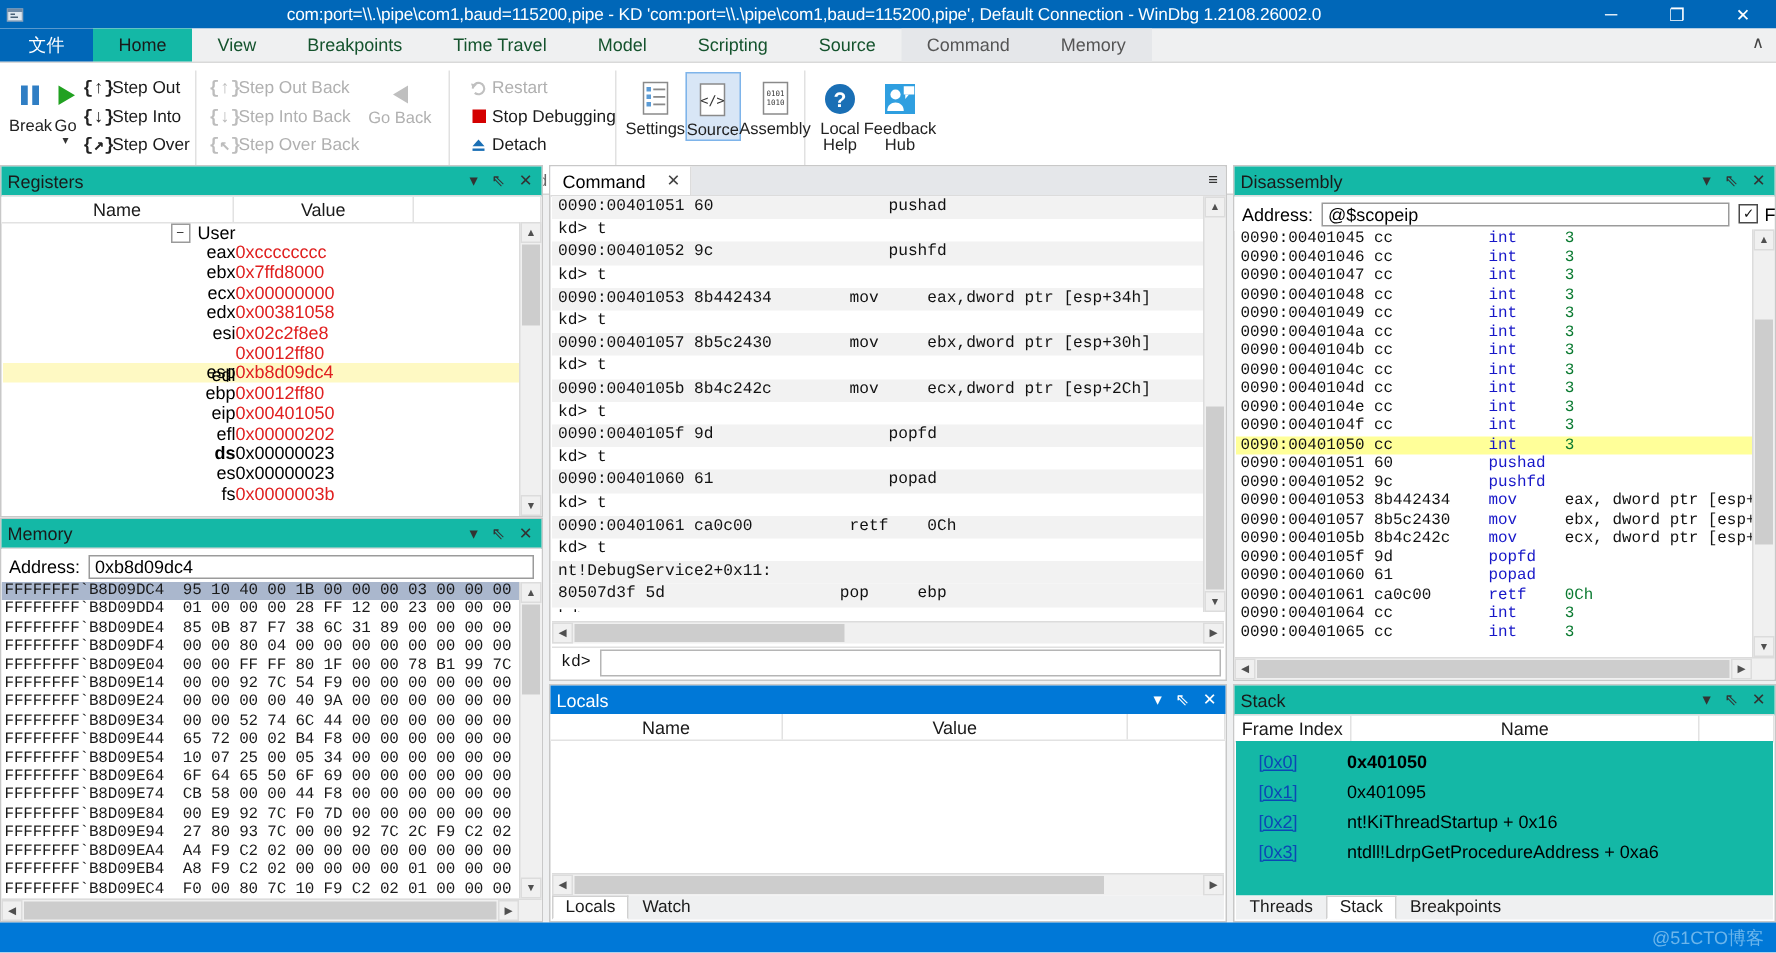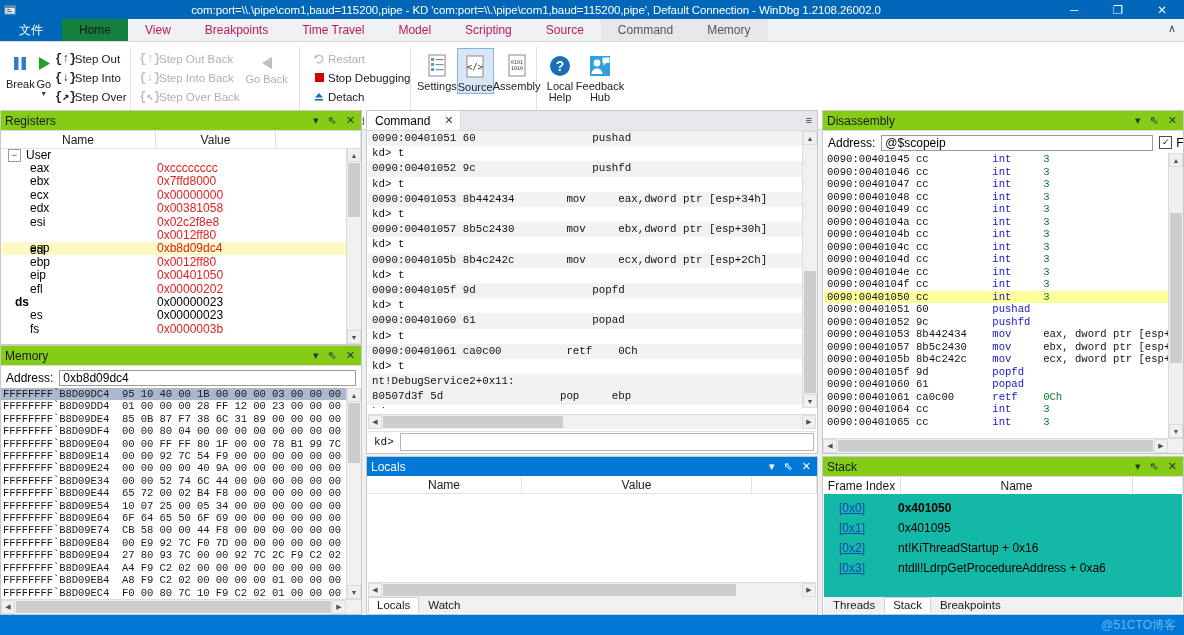--- a/index.html
+++ b/index.html
@@ -15,22 +15,22 @@
   .titlebar{height:19px;background:#0067b8;display:flex;align-items:center;color:#fff;font-size:11.5px;}
   .tb-icon{width:20px;display:flex;align-items:center;justify-content:center;}
   .tb-icon svg{display:block;}
   .tb-title{white-space:nowrap;overflow:hidden;flex:1;letter-spacing:-0.1px;text-align:center;}
   .tb-buttons{display:flex;height:19px;}
   .tb-btn{width:44px;display:flex;align-items:center;justify-content:center;color:#fff;}
 
   
   .ribbon-tabs{height:22px;background:#eff0f1;display:flex;align-items:stretch;position:relative;border-bottom:1px solid #d9d9d9;}
   .file-tab{width:62px;background:#0067b8;color:#fff;display:flex;align-items:center;justify-content:center;font-size:12px;}
-  .rtab{padding:0 17px;display:flex;align-items:center;color:#be185d;font-size:12px;background:transparent;white-space:nowrap;}
-  .rtab.active{background:#15803d;color:#1a1a1a;}
+  .rtab{padding:0 17px;display:flex;align-items:center;color:#14532d;font-size:12px;background:transparent;white-space:nowrap;}
+  .rtab.active{background:#14b8a6;color:#1a1a1a;}
   .rtab.dim{background:#e5e7ea;color:#555;}
   .ribbon-collapse{position:absolute;right:8px;top:3px;color:#444;font-size:11px;}
 
   
   .ribbon{height:87px;background:#fff;border-bottom:1px solid #d4d4d4;display:flex;position:relative;}
   .rgroup{position:relative;display:flex;flex-direction:column;height:87px;}
   .rgroup .gcontent{flex:1;display:flex;align-items:flex-start;padding:4px 6px 0 6px;}
   .rgroup .gtitle{height:15px;line-height:15px;text-align:center;font-size:11px;color:#666;}
   .gsep{width:1px;background:#e1e1e1;margin:5px 0 18px 0;}
 
@@ -44,40 +44,40 @@
   .smallbtn .sico{width:18px;display:flex;align-items:center;justify-content:center;}
   .smallbtn.disabled{color:#b0b0b0;}
 
   .monoico{font-family:"Liberation Mono",monospace;font-size:12px;font-weight:bold;color:#222;}
   .monoico.dim{color:#bdbdbd;}
 
   .sourcebtn{border:1px solid #7eb4ea;background:#d8e6f6;}
 
   
   .panel{position:absolute;background:#fff;border:1px solid #c8c8c8;box-sizing:border-box;}
-  .ptitle{height:19px;background:#84cc16;display:flex;align-items:center;font-size:12px;color:#1a1a1a;padding-left:4px;border-bottom:1px solid #dcdcdc;}
+  .ptitle{height:19px;background:#14b8a6;display:flex;align-items:center;font-size:12px;color:#1a1a1a;padding-left:4px;border-bottom:1px solid #dcdcdc;}
   .ptitle.activeblue{background:#0078d7;color:#fff;border-bottom:none;}
   .ptitle .ptxt{flex:1;}
   .pbtns{display:flex;align-items:center;gap:9px;padding-right:6px;font-size:11px;color:#333;}
   .ptitle.activeblue .pbtns{color:#fff;}
 
   .colhead{height:17px;display:flex;background:#fff;border-bottom:1px solid #e2e2e2;font-size:12px;color:#1a1a1a;}
   .colhead .ch{border-right:1px solid #e2e2e2;display:flex;align-items:center;justify-content:center;box-sizing:border-box;}
 
   
   .vscroll{position:absolute;right:0;top:0;bottom:0;width:14px;background:#f0f0f0;border-left:1px solid #dcdcdc;}
   .hscroll{position:absolute;left:0;right:0;bottom:0;height:14px;background:#f0f0f0;border-top:1px solid #dcdcdc;}
   .sbtn{position:absolute;width:14px;height:14px;background:#f0f0f0;display:flex;align-items:center;justify-content:center;font-size:7px;color:#505050;border:1px solid #dcdcdc;box-sizing:border-box;}
   .sthumb{position:absolute;background:#cdcdcd;}
 
   
   #registers{left:0;top:110px;width:362px;height:235px;}
   .regrow{display:flex;height:13.4px;align-items:center;font-size:12px;}
   .regrow.sel{background:#fef9c3;}
-  .regname{width:155px;text-align:left;padding-left:8px;box-sizing:border-box;}
+  .regname{width:155px;text-align:right;padding-left:8px;box-sizing:border-box;}
   .regval{width:120px;text-align:left;}
   .regred{color:#e02020;}
   .treetog{display:inline-flex;width:11px;height:11px;border:1px solid #9a9a9a;align-items:center;justify-content:center;font-size:9px;line-height:9px;margin-right:5px;color:#333;vertical-align:middle;}
 
   
   #memory{left:0;top:345px;width:362px;height:270px;}
   .addrbar{height:23px;display:flex;align-items:center;padding:0 5px;background:#fff;}
   .addrbar label{font-size:12px;margin-right:6px;}
   .addrbar input{flex:1;height:16px;border:1px solid #9b9b9b;font-family:"Liberation Sans",sans-serif;font-size:12px;padding:0 3px;box-sizing:border-box;outline:none;}
   .hexarea{position:absolute;left:0;right:0;top:42px;bottom:0;overflow:hidden;background:#fff;}

